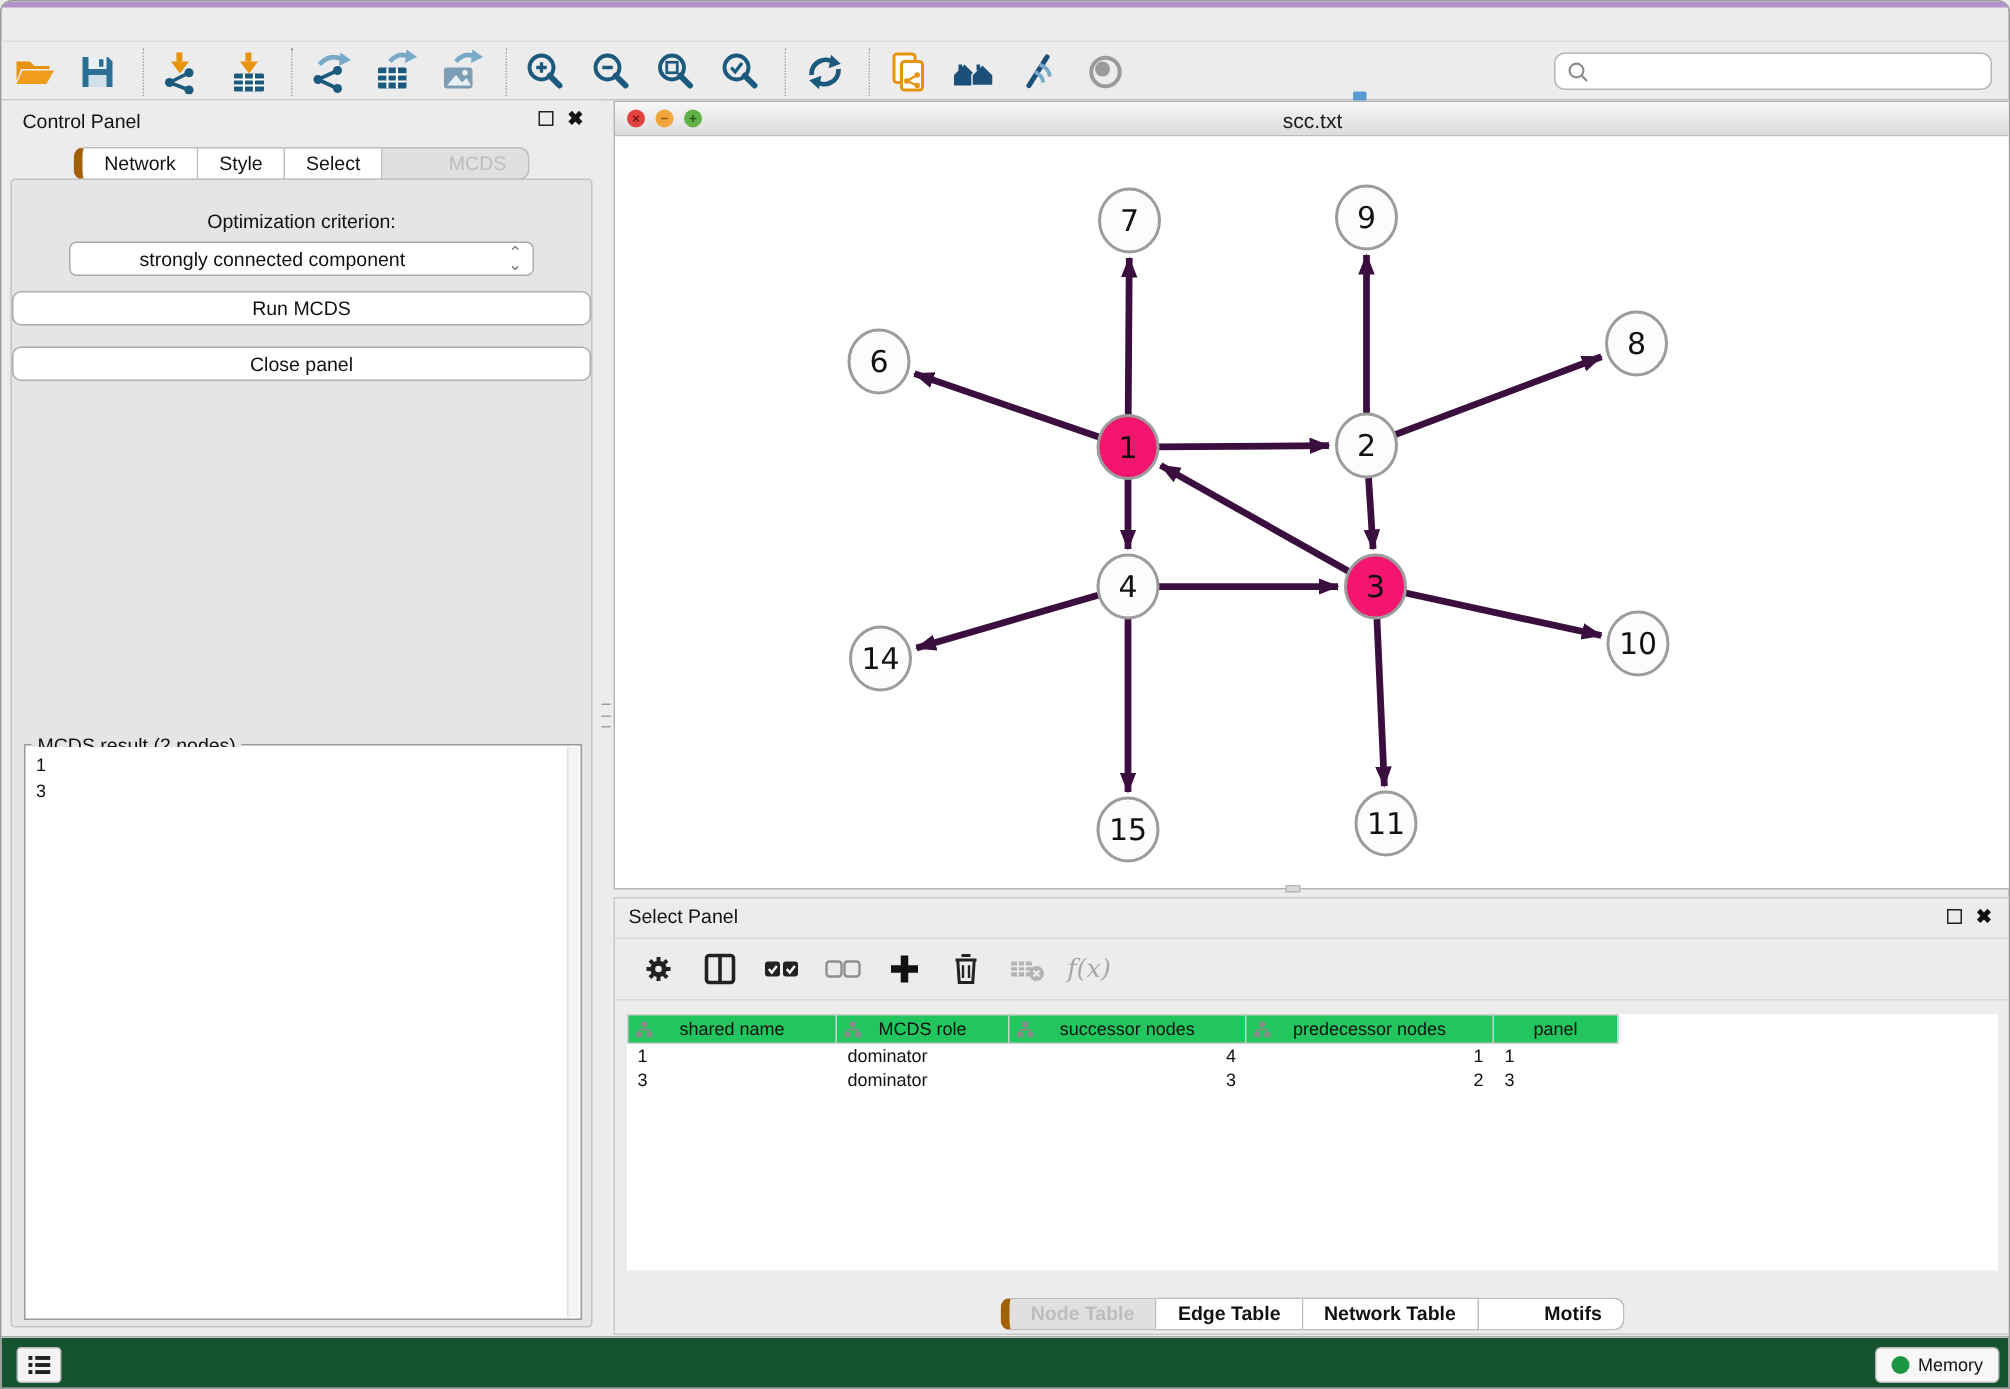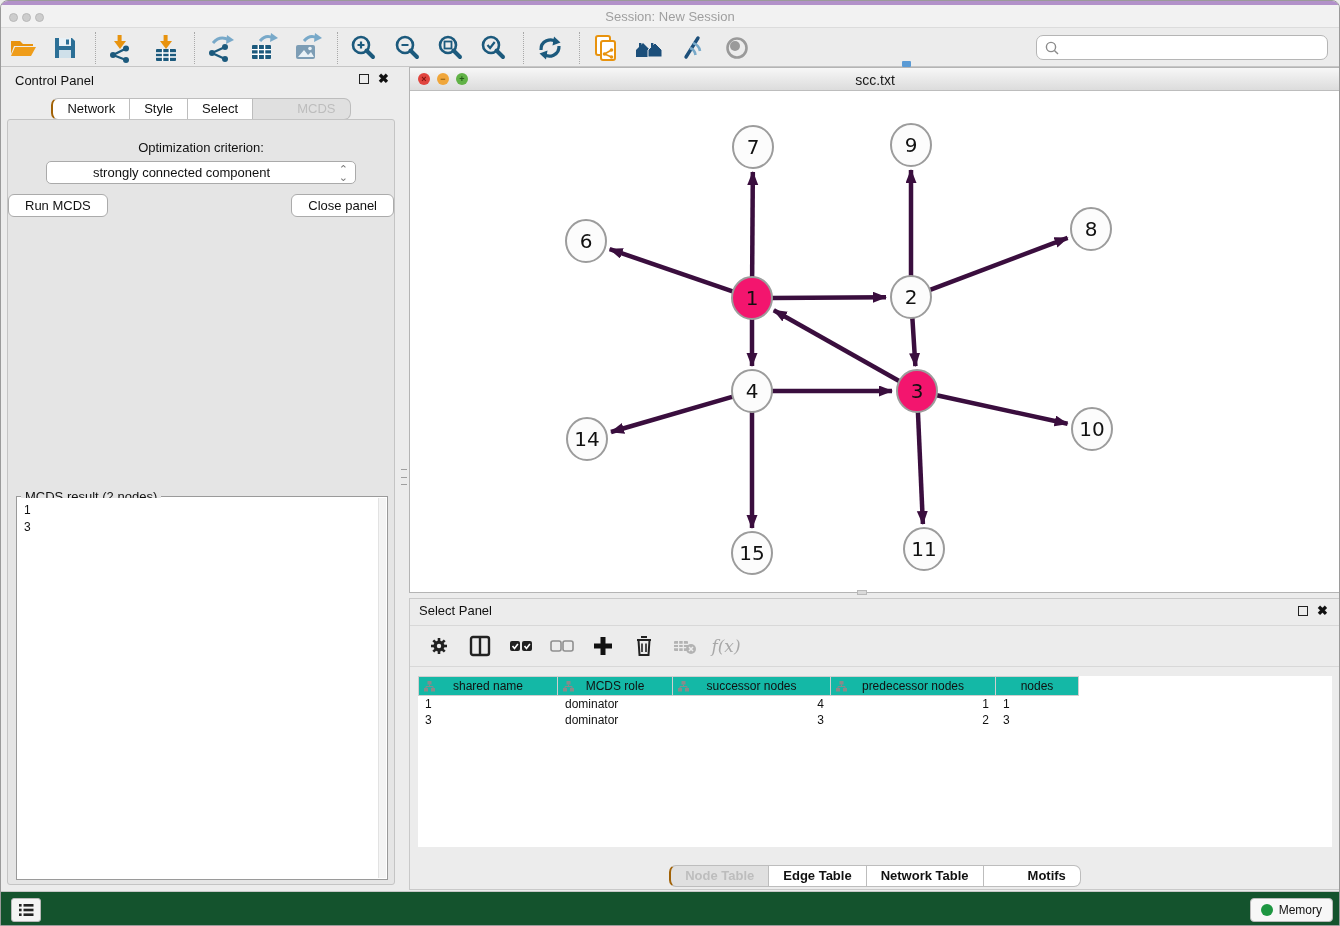--- a/index.html
+++ b/index.html
@@ -21,29 +21,29 @@
   .searchbox input { border:none; outline:none; flex:1; font-size:12px; background:transparent; height:100%; }
 
   
   .control-panel { position:absolute; left:0; top:66px; width:400px; height:824px; background:#ececec; }
   .cp-head { position:absolute; left:14px; top:6px; font-size:13px; color:#111; }
   .panel-btns { position:absolute; right:12px; top:7px; display:flex; gap:9px; align-items:center; }
   .float-btn { width:10px; height:10px; border:1.5px solid #222; display:inline-block; }
   .close-btn { font-size:13px; font-weight:bold; color:#111; line-height:10px; }
   .cp-tabs { position:absolute; left:0; top:31px; width:100%; display:flex; justify-content:center; }
   .tab { height:22px; line-height:20px; padding:0 14px; font-size:13px; background:#fff; border:1px solid #bdbdbd; border-left:none; color:#111; text-align:center; }
-  .tab:first-child { border-left:2px solid #a16207; border-radius:7px 0 0 7px; }
+  .tab:first-child { border-left:6px solid #a16207; border-radius:7px 0 0 7px; }
   .tab:last-child { border-radius:0 7px 7px 0;padding-left:44px; }
   .tab.active { background:#e0e0e0; color:#bdbdbd; }
   .cp-inner { position:absolute; left:6px; top:52px; width:388px; height:766px; background:#e5e5e5; border:1px solid #c4c4c4; border-radius:3px; }
   .opt-label { position:absolute; top:20px; width:100%; text-align:center; font-size:13px; color:#111; }
   .dropdown { position:absolute; left:38px; top:41px; width:310px; height:23px; background:#fff; border:1px solid #aaa; border-radius:5px; font-size:13px; color:#111; display:flex; align-items:center; padding:0 8px 0 14px; }
   .dropdown .dd-val { flex:1;margin-left:32px; }
   .dd-arrows { font-size:11px; color:#777; letter-spacing:-1px; line-height:8px; text-align:center; }
-  .cp-buttons { position:absolute; top:74px; width:100%; display:flex; justify-content:space-between; gap:14px; }
+  .cp-buttons { position:absolute; top:74px; width:100%; display:flex; justify-content:flex-end; gap:14px;flex-direction:column; }
   .btn { height:23px; background:#fff; border:1px solid #ababab; border-radius:6px; font-size:13px; color:#111; padding:0 16px; line-height:21px; }
   .result-box { position:absolute; left:8px; top:376px; width:372px; height:384px; border:1px solid #9a9a9a; background:#fff; }
   .result-title { position:absolute; left:4px; top:-8px; background:#e5e5e5; padding:0 4px; font-size:13px; color:#111; }
   .result-area { position:absolute; inset:1px 9px 1px 1px; background:#fff; padding:4px 0 0 6px; font-size:12px; color:#111; line-height:17px; }
   .result-scroll { position:absolute; top:1px; right:1px; bottom:1px; width:8px; background:#f4f4f4; border-left:1px solid #e2e2e2; }
 
   
   .network-window { position:absolute; left:408px; top:66px; width:932px; height:526px; border:1px solid #b4b4b4; background:#fff; }
   .nw-titlebar { position:absolute; left:0; top:0; width:100%; height:23px; background:linear-gradient(#f7f7f7,#dcdcdc); border-bottom:1px solid #bdbdbd; }
   .nw-title { position:absolute; width:100%; text-align:center; top:4px; font-size:14px; color:#1a1a1a; }
@@ -59,47 +59,41 @@
 
   
   .table-panel { position:absolute; left:408px; top:597px; width:932px; height:292px; background:#ececec; border:1px solid #c9c9c9; }
   .tp-head { position:absolute; left:9px; top:4px; font-size:13px; color:#111; }
   .tp-toolbar { position:absolute; left:0; top:26px; width:100%; height:42px; border-top:1px solid #d8d8d8; border-bottom:1px solid #d8d8d8; display:flex; align-items:center; padding-left:16px; gap:15px; }
   .tp-tool { width:26px; height:26px; display:flex; align-items:center; justify-content:center; }
   .fx-label { font-family:"DejaVu Serif", serif; font-style:italic; font-size:17px; color:#a8a8a8; }
   .white-area { position:absolute; left:8px; top:77px; right:8px; height:171px; background:#fff; }
   .dtable { position:absolute; left:8px; top:77px; }
   .dtable .hrow { display:flex; }
-  .hcell { background:#14b8a6; border:1px solid #cfcfcf; border-left:none; height:20px; font-size:12px; color:#111; display:flex; align-items:center; justify-content:center; gap:5px; position:relative; }
+  .hcell { background:#22c55e; border:1px solid #cfcfcf; border-left:none; height:20px; font-size:12px; color:#111; display:flex; align-items:center; justify-content:center; gap:5px; position:relative; }
   .hcell:first-child { border-left:1px solid #cfcfcf; }
   .hcell .tree-ico { position:absolute; left:5px; top:4px; }
   .drow { display:flex; height:16px; font-size:12px; color:#111; }
   .dcell { padding:1px 7px 0 7px; }
   .tp-tabs { position:absolute; left:0; top:266px; width:100%; display:flex; justify-content:center; }
   .tp-tabs .tab { height:22px; font-size:13px; font-weight:bold; }
   .tp-tabs .tab.active { font-weight:bold; }
 
   
   .statusbar { position:absolute; left:0; top:890px; width:100%; height:36px; background:#14532d; border-top:1px solid #c6c6c6; }
   .list-btn { position:absolute; left:10px; top:6px; width:30px; height:24px; background:#f4f4f4; border:1px solid #b9b9b9; border-radius:3px; display:flex; align-items:center; justify-content:center; }
   .memory-btn { position:absolute; right:6px; top:6px; height:24px; background:#f7f7f7; border:1px solid #b9b9b9; border-radius:4px; display:flex; align-items:center; gap:6px; padding:0 10px; font-size:12px; color:#111; }
   .mem-dot { width:12px; height:12px; border-radius:50%; background:#1d9641; }
 </style>
 </head>
 <body>
 
 <div class="window">
   <div class="top-strip"></div>
 
-  <div class="titlebar">
-    <span class="tl-dot" style="left:8px"></span>
-    <span class="tl-dot" style="left:21px"></span>
-    <span class="tl-dot" style="left:34px"></span>
-    <div class="win-title">Session: New Session</div>
-  </div>
 
   <div class="toolbar">
     <span class="tb-icon" style="left:7px">
       <svg width="30" height="30">
           <path d="M3 8 L12 8 L15 11 L25 11 L25 13 L6 13 L3 21 Z" fill="#e8930e"></path>
           <path d="M3 23 L7 14 L28 14 L23 23 Z" fill="#ef9d1a"></path>
         </svg>
     </span>
     <span class="tb-icon" style="left:49px">
       <svg width="30" height="30">
@@ -461,21 +455,21 @@
               <g fill="#8a8a8a">
                 <rect x="3.5" y="0" width="4" height="3.5"></rect>
                 <rect x="0" y="7" width="4" height="3.5"></rect>
                 <rect x="7" y="7" width="4" height="3.5"></rect>
               </g>
               <path d="M5.5 3.5 V5.5 M2 7 V5.5 H9 V7" stroke="#8a8a8a" fill="none"></path>
             </svg>
             <span>predecessor nodes</span>
           </div>
           <div class="hcell" style="width: 83px;">
-            <span>nodes</span>
+            <span>panel</span>
           </div>
         </div>
         <div class="drow">
           <div class="dcell" style="width: 140px; text-align: left;">1</div>
           <div class="dcell" style="width: 115px; text-align: left;">dominator</div>
           <div class="dcell" style="width: 158px; text-align: right;">4</div>
           <div class="dcell" style="width: 165px; text-align: right;">1</div>
           <div class="dcell" style="width: 83px; text-align: left;">1</div>
         </div>
         <div class="drow">

